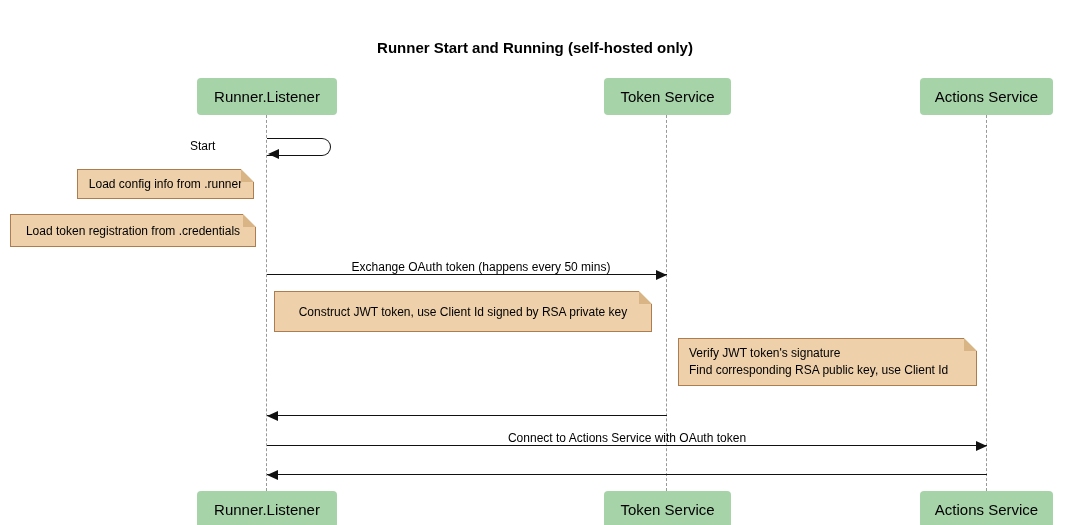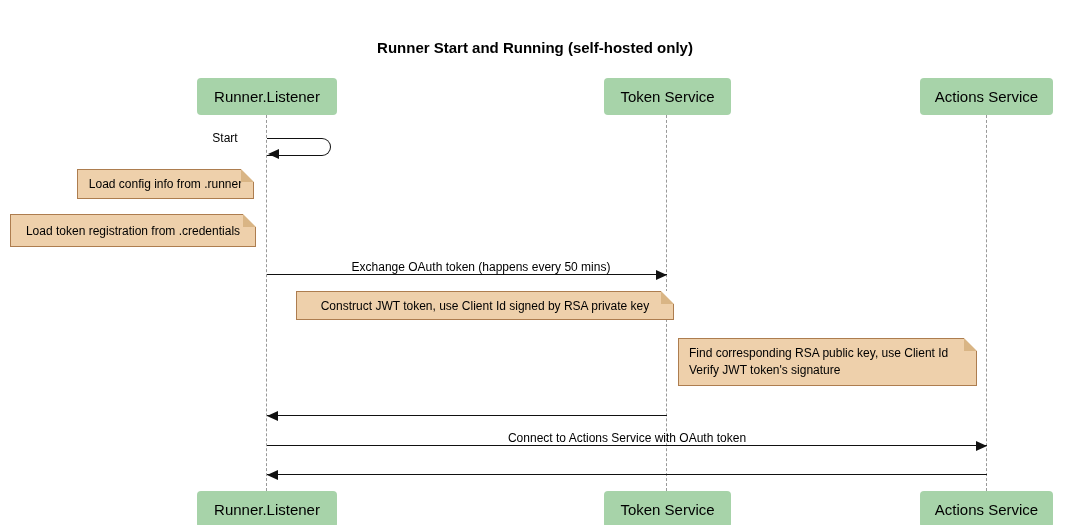--- a/index.html
+++ b/index.html
@@ -37,22 +37,22 @@
     border-right:11px solid var(--arrow,#111111);
   }
   .selfloop {
     position:absolute; left:267px; top:110px; width:63px; height:16px;
     border-top:1.5px solid var(--arrow,#111111);
     border-right:1.5px solid var(--arrow,#111111);
     border-bottom:1.5px solid var(--arrow,#111111);
     border-radius:0 9px 9px 0;
   }
   .self-label {
-    position:absolute; left:190px; top:103px; width:70px;
-    font-size:12px; text-align:center;
+    position:absolute; left:190px; top:111px; width:70px;
+    font-size:12px; text-align:left;
   }
   .note {
     position:absolute; box-sizing:border-box;
     background:var(--note-fill,#eed0ab);
     border:1px solid var(--note-border,#ad7d4f);
     font-size:12px;
     display:flex; align-items:center; justify-content:center;
     text-align:center; white-space:nowrap;
   }
   .note::before {
@@ -88,27 +88,27 @@
     <span>Load token registration from .credentials</span>
   </div>
   <div class="note" style="left:77px; top:141px; width:177px; height:30px">
     <span>Load config info from .runner</span>
   </div>
 
   <div class="msg-label" style="left:281px; top:232px; width:400px">Exchange OAuth token (happens every 50 mins)</div>
   <div class="msg-line" style="left:267px; top:246px; width:400px"></div>
   <div class="arr arr-right" style="left:656px; top:242px"></div>
 
-  <div class="note" style="left:296px; top:263px; width:378px; height:29px">
+  <div class="note" style="left:274px; top:263px; width:378px; height:41px">
     <span>Construct JWT token, use Client Id signed by RSA private key</span>
   </div>
 
   <div class="note note-multi" style="left:678px; top:310px; width:299px; height:48px">
+    <span>Verify JWT token's signature</span>
     <span>Find corresponding RSA public key, use Client Id</span>
-    <span>Verify JWT token's signature</span>
   </div>
 
   <div class="msg-line" style="left:267px; top:387px; width:400px"></div>
   <div class="arr arr-left" style="left:267px; top:383px"></div>
 
   <div class="msg-label" style="left:267px; top:403px; width:720px">Connect to Actions Service with OAuth token</div>
   <div class="msg-line" style="left:267px; top:417px; width:720px"></div>
   <div class="arr arr-right" style="left:976px; top:413px"></div>
 
   <div class="msg-line" style="left:267px; top:446px; width:720px"></div>

